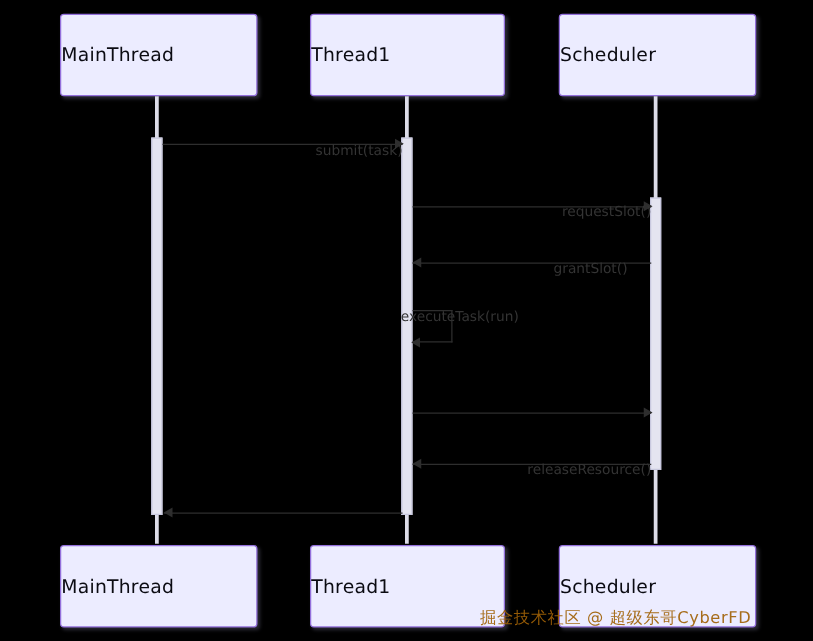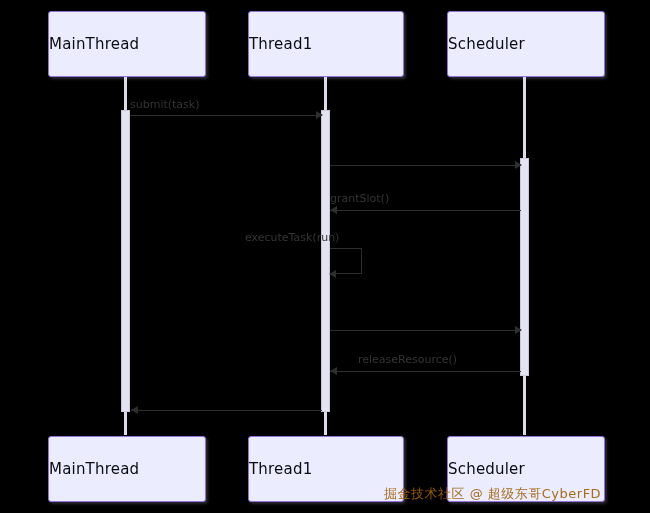--- a/index.html
+++ b/index.html
@@ -52,21 +52,22 @@
   }
   .arrowhead.right{border-left:7px solid #2e2e2e;}
   .arrowhead.left{border-right:7px solid #2e2e2e;}
 
   .msg-label{
     position:absolute;
     color:#343434;
     font-size:11px;
     white-space:nowrap;
     line-height:1;
-    text-align:left;
+    text-align:right;
+    margin-top:16px;
   }
 
   
   .selfloop{
     position:absolute;
     border:1px solid #2e2e2e;
     border-left:none;
     box-sizing:border-box;
     background:none;
   }
@@ -105,35 +106,36 @@
   <div class="activation" style="left:121px;top:110px;height:302px;"></div>
   <div class="activation" style="left:321px;top:110px;height:302px;"></div>
   <div class="activation" style="left:520px;top:158px;height:218px;"></div>
 
   <div class="msg" style="left:130px;top:115px;width:192px;"></div>
   <div class="arrowhead right" style="left:316px;top:111px;"></div>
   <div class="msg-label" style="left:130px;top:99px;width:192px;">submit(task)</div>
 
   <div class="msg" style="left:330px;top:165px;width:191px;"></div>
   <div class="arrowhead right" style="left:515px;top:161px;"></div>
+  <div class="msg-label" style="left:330px;top:148px;width:191px;">requestSlot()</div>
 
   <div class="msg" style="left:330px;top:210px;width:191px;"></div>
   <div class="arrowhead left" style="left:330px;top:206px;"></div>
   <div class="msg-label" style="left:330px;top:193px;width:172px;">grantSlot()</div>
 
   <div class="selfloop" style="left:330px;top:248px;width:32px;height:26px;"></div>
   <div class="arrowhead left" style="left:329px;top:270px;"></div>
   <div class="msg-label" style="left:245px;top:232px;width:170px;">executeTask(run)</div>
 
   <div class="msg" style="left:330px;top:330px;width:191px;"></div>
   <div class="arrowhead right" style="left:515px;top:326px;"></div>
 
   <div class="msg" style="left:330px;top:371px;width:191px;"></div>
   <div class="arrowhead left" style="left:330px;top:367px;"></div>
-  <div class="msg-label" style="left:346px;top:354px;width:191px;padding-left:12px;">releaseResource()</div>
+  <div class="msg-label" style="left:318px;top:354px;width:191px;padding-left:12px;">releaseResource()</div>
 
   <div class="msg" style="left:131px;top:410px;width:191px;"></div>
   <div class="arrowhead left" style="left:131px;top:406px;"></div>
 
   <div class="actor-box" style="left:48px;top:436px;width:158px;height:66px;">
     <span class="actor-label">MainThread</span>
   </div>
 
   <div class="actor-box" style="left:248px;top:436px;width:156px;height:66px;">
     <span class="actor-label">Thread1</span>

